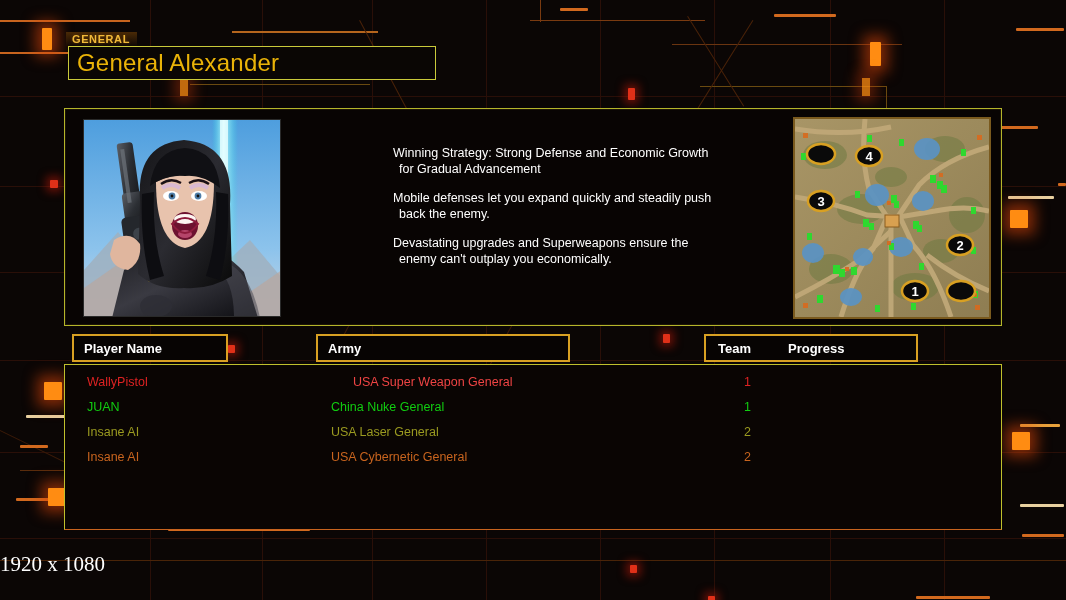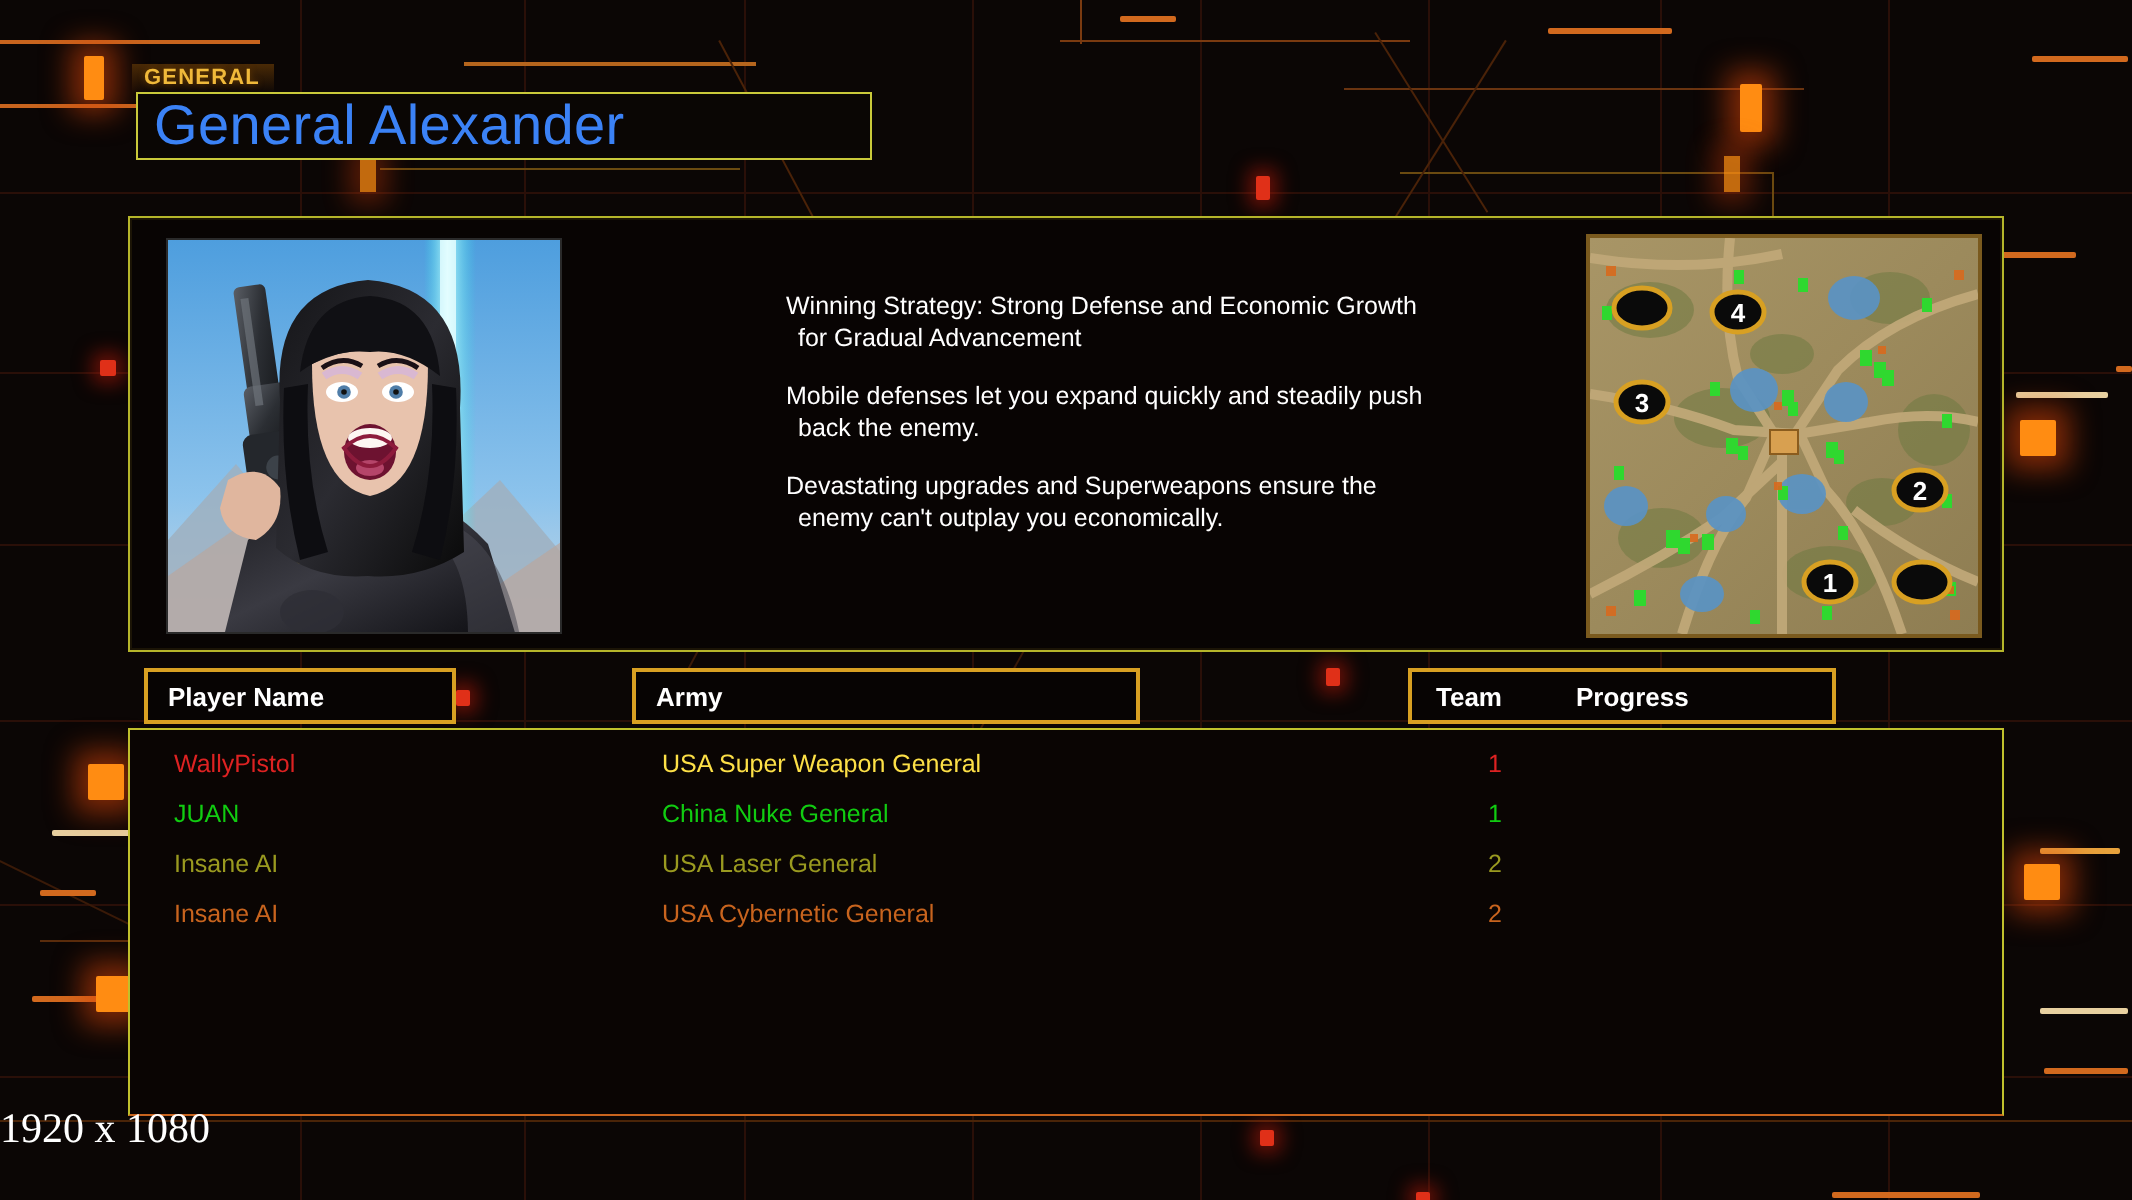--- a/index.html
+++ b/index.html
@@ -39,21 +39,21 @@
     color: #f0b93a; font-size: 11px; font-weight: bold;
     letter-spacing: .6px;
     text-shadow: 0 0 3px #6b3c00;
   }
   #general-name-box {
     position: absolute; left: 68px; top: 46px; width: 368px; height: 34px;
     border: 1px solid #c9c93a; background: #0a0604;
     display: flex; align-items: center;
   }
   #general-name-box .txt {
-    color: #3b82f6; font-size: 28px; padding-left: 8px; letter-spacing: .2px;
+    color: #eab308; font-size: 24px; padding-left: 8px; letter-spacing: .2px;
     font-family: "Liberation Sans", sans-serif;
   }
 
   
   #info-panel {
     position: absolute; left: 64px; top: 108px; width: 938px; height: 218px;
     border: 1px solid #b5b52a; background: #080403;
     box-shadow: inset 0 0 0 1px #1b1406;
   }
   #portrait {
@@ -85,21 +85,21 @@
   .hdr-box span { color: #fff; font-size: 13px; font-weight: bold; }
   #hdr-player { left: 8px; width: 156px; }
   #hdr-player span { padding-left: 10px; }
   #hdr-army { left: 252px; width: 254px; }
   #hdr-army span { padding-left: 10px; }
   #hdr-teamprog { left: 640px; width: 214px; }
   #hdr-teamprog .t { padding-left: 12px; width: 82px; }
   #hdr-teamprog .p { padding-left: 0px; }
 
   #rows-panel {
-    position: absolute; left: 0; top: 30px; width: 938px; height: 194px;
+    position: absolute; left: 0; top: 30px; width: 938px; height: 166px;
     border: 1px solid #c0c02c;
     border-bottom-color: #c8641e;
     background: #0a0503;
   }
   .row { position: relative; height: 25px; }
   .row .name  { position: absolute; left: 22px;  top: 4px; font-size: 12.5px; }
   .row .army  { position: absolute; left: 266px; top: 4px; font-size: 12.5px; }
   .row .team  { position: absolute; left: 666px; top: 4px; width: 20px; text-align: right; font-size: 12.5px; }
   .row .prog  { position: absolute; left: 736px; top: 6px; width: 186px; height: 13px; }
   .progbar {
@@ -399,21 +399,21 @@
     <div class="hdr-box" id="hdr-teamprog">
       <span class="t">Team</span>
       <span class="p">Progress</span>
     </div>
 
     <div id="rows-panel">
       <div style="height:6px"></div>
 
       <div class="row">
         <span class="name" style="color: rgb(221, 34, 34);">WallyPistol</span>
-        <span class="army" style="color: #fde047;">USA Super Weapon General</span>
+        <span class="army" style="color: #ef4444; margin-left: 22px;">USA Super Weapon General</span>
         <span class="team" style="color: rgb(221, 34, 34);">1</span>
         <span class="prog"><span class="progbar"></span></span>
       </div>
 
       <div class="row">
         <span class="name" style="color: rgb(17, 204, 17);">JUAN</span>
         <span class="army" style="color: rgb(17, 204, 17);">China Nuke General</span>
         <span class="team" style="color: rgb(17, 204, 17);">1</span>
         <span class="prog"><span class="progbar"></span></span>
       </div>

